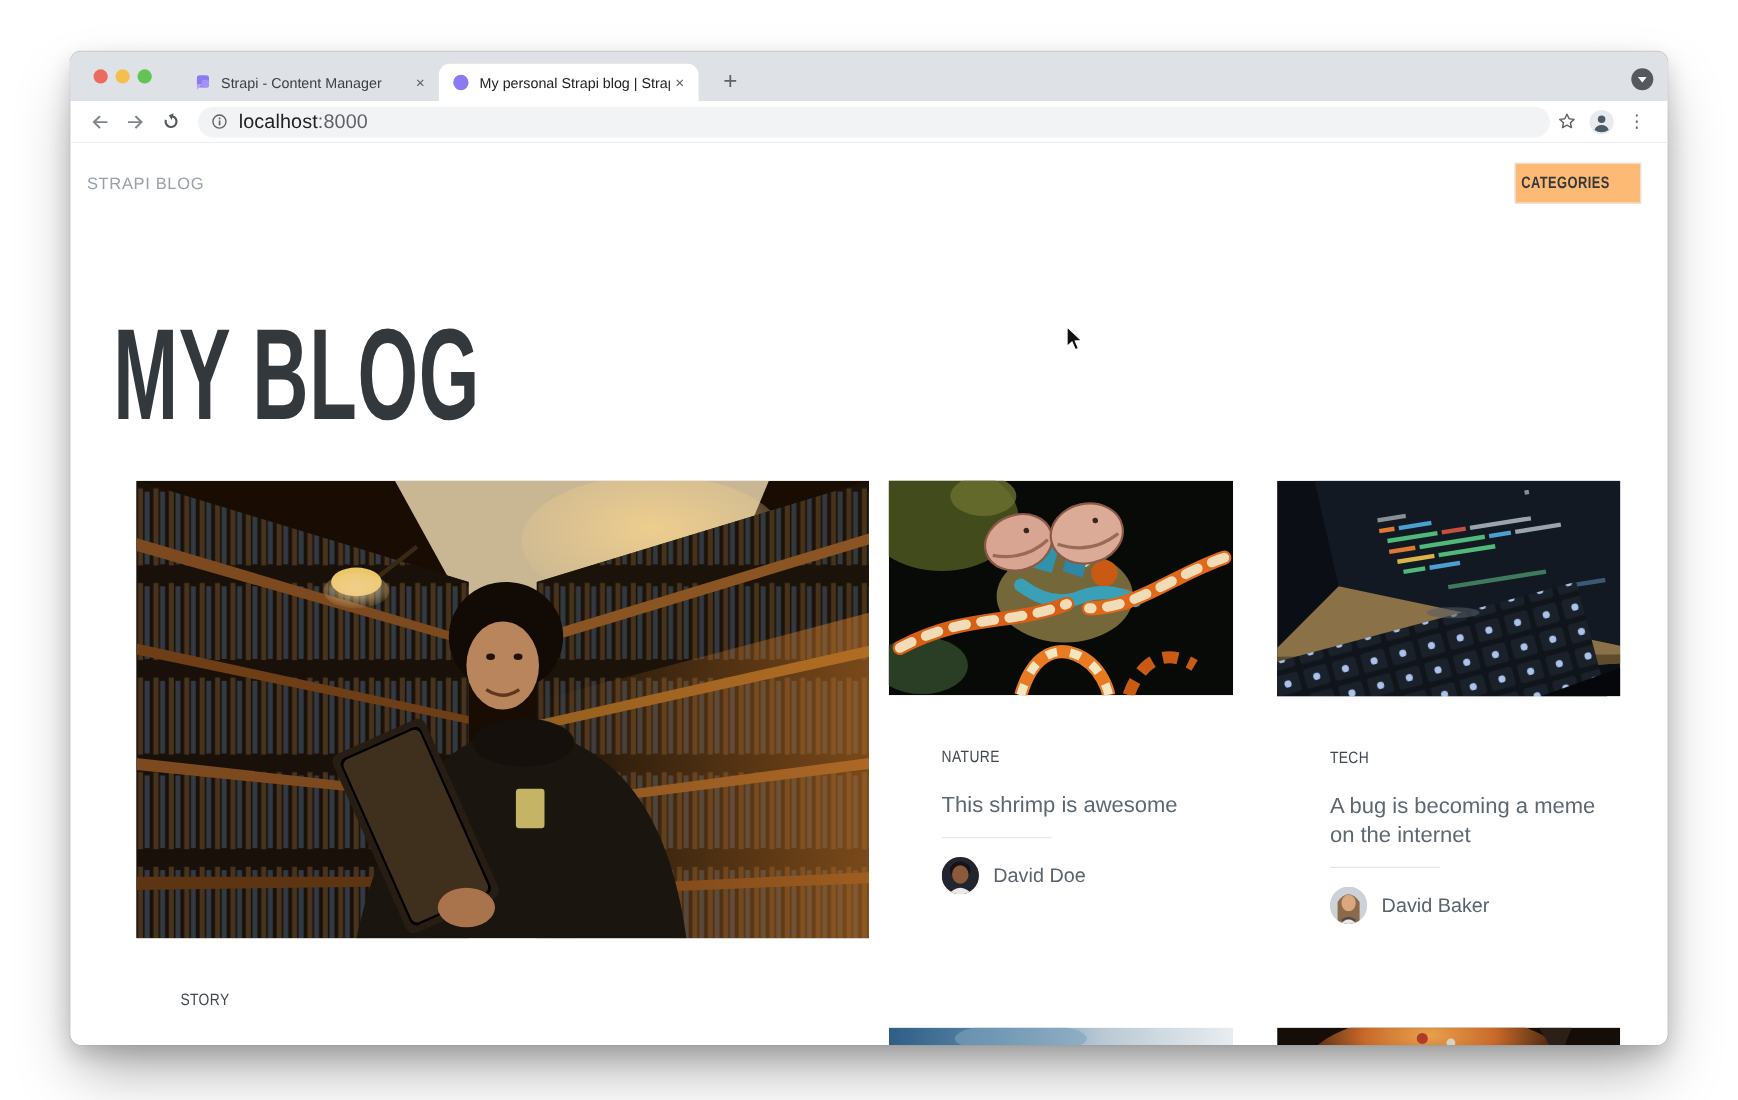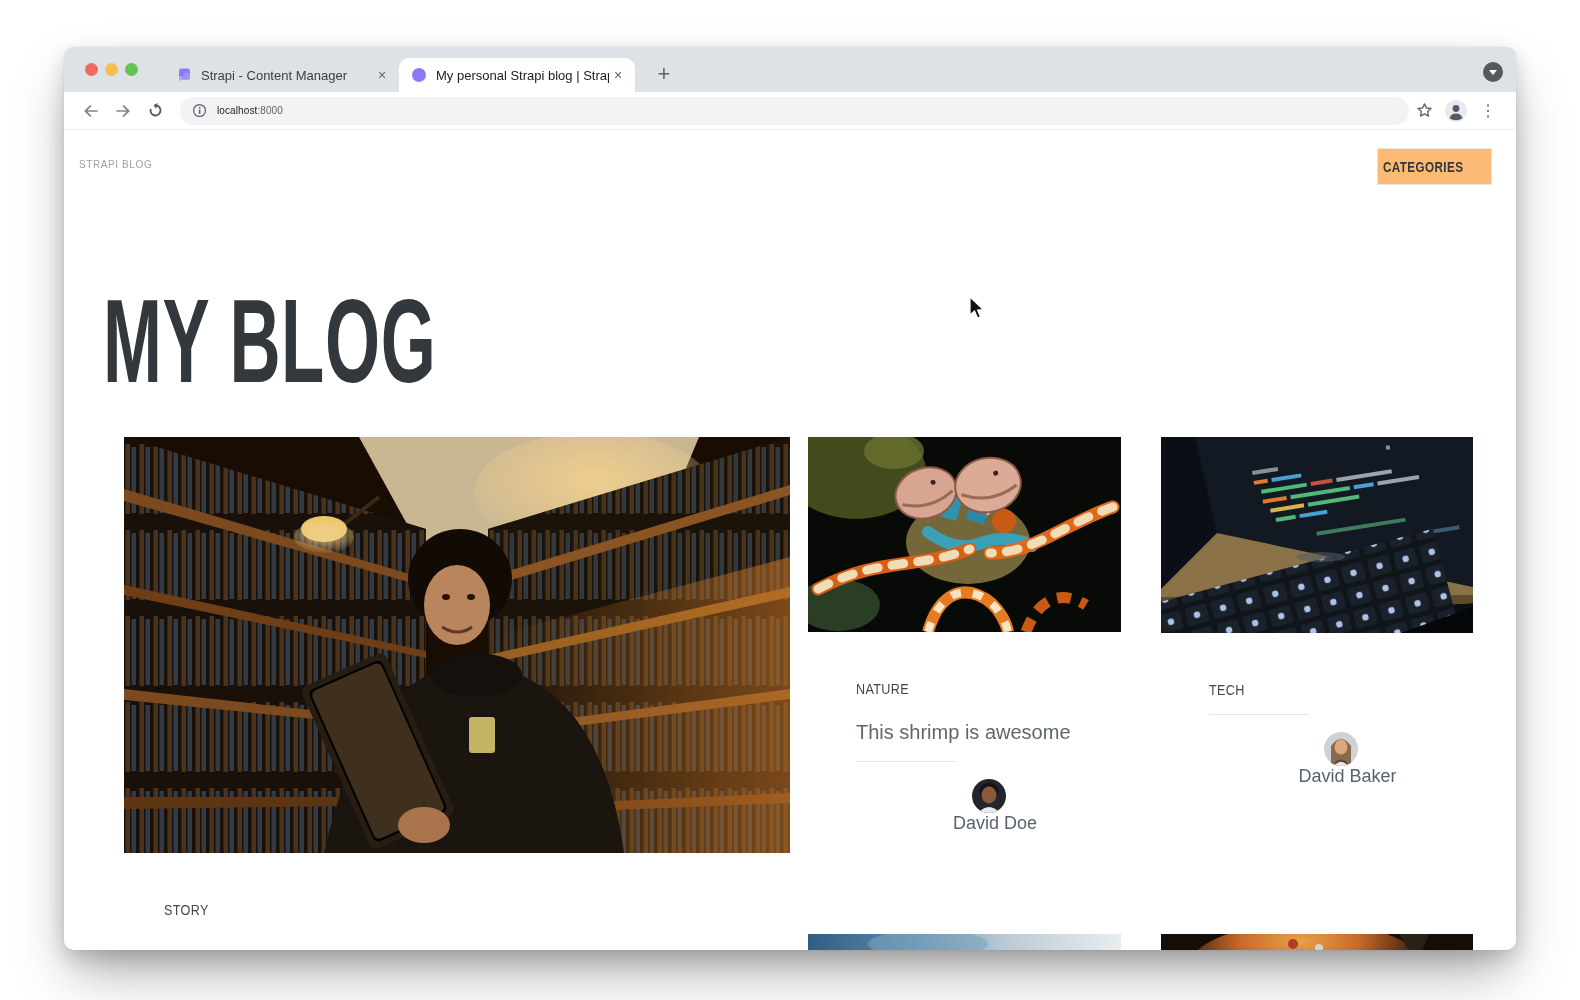--- a/index.html
+++ b/index.html
@@ -30,45 +30,45 @@
   .tabsearch{position:absolute;right:13px;top:15px;width:20px;height:20px;border-radius:50%;background:#55585e;
     display:flex;align-items:center;justify-content:center;}
   .tabsearch .chev{width:0;height:0;border-left:4px solid transparent;border-right:4px solid transparent;
     border-top:5px solid #fff;margin-top:1px;}
   
   .toolbar{position:absolute;left:0;top:45px;right:0;height:38px;background:#fff;display:flex;
     align-items:center;padding:0 12px;box-sizing:border-box;border-bottom:1px solid #ebedf0;}
   .navbtn{width:30px;height:30px;display:flex;align-items:center;justify-content:center;flex:none;margin-right:2px;}
   .addr{flex:none;width:1229px;height:28px;background:#f1f3f4;border-radius:14px;display:flex;
     align-items:center;padding:0 4px 0 12px;box-sizing:border-box;margin-left:8px;}
-  .addr-text{font-size:10px;color:#202124;margin-left:10px;letter-spacing:.1px;}
+  .addr-text{font-size:18px;color:#202124;margin-left:10px;letter-spacing:.1px;}
   .addr-port{color:#5f6368;}
   .tool-right{display:flex;align-items:center;margin-left:auto;}
   .dots{font-size:16px;color:#5f6368;line-height:1;}
   
   .content{position:absolute;left:0;top:83px;right:0;bottom:0;background:#fff;overflow:hidden;}
-  .brand{position:absolute;left:15px;top:29px;font-size:10px;letter-spacing:.6px;color:#99a1a8;}
+  .brand{position:absolute;left:15px;top:29px;font-size:15px;letter-spacing:.6px;color:#99a1a8;}
   .cat-btn{position:absolute;right:24px;top:18px;width:115px;height:37px;background:#fdba74;
     border:1px solid #e4e6e9;display:flex;align-items:center;justify-content:center;box-sizing:border-box;}
   .cond{display:inline-block;transform:scaleX(.8);transform-origin:0 50%;white-space:nowrap;}
   .cat-btn .cond{transform:scaleX(.78);font-size:15px;font-weight:700;color:#33383d;letter-spacing:.5px;}
   .hero{position:absolute;left:39px;top:152px;font-size:118px;line-height:1;font-weight:700;color:#33383d;}
   .hero .cond{transform:scaleX(.60);letter-spacing:1px;}
   .card{position:absolute;top:307px;}
   .card-story{left:39px;width:666px;padding-left:21px;}
   .card-nature{left:744px;width:313px;}
   .card-tech{left:1097px;width:312px;}
   .card-img{display:block;width:100%;}
   .card-body{padding-left:48px;}
   .card-story .card-body{padding-left:40px;}
   .category{margin-top:48px;font-size:15px;font-weight:400;color:#40474e;}
   .category .cond{transform:scaleX(.84);letter-spacing:.4px;}
   .a-title{margin-top:22px;font-size:20px;line-height:26px;color:#5d6770;max-width:272px;}
   .divider{margin-top:16px;width:100px;border-top:1px solid #e3e5e7;}
-  .author{margin-top:17px;display:flex;align-items:center;flex-direction:column;}
+  .author{margin-top:17px;display:flex;align-items:center;}
   .avatar{width:34px;height:34px;border-radius:50%;overflow:hidden;flex:none;}
   .author-name{margin-left:13px;font-size:18px;color:#59636d;}
   .partial{position:absolute;top:804px;height:146px;overflow:hidden;}
   .partial-left{left:744px;width:313px;}
   .partial-right{left:1097px;width:312px;}
   .cursor{position:absolute;left:968px;top:296px;z-index:50;}
 </style>
 </head>
 <body>
 
@@ -316,20 +316,21 @@
         <g transform="rotate(-15 60 190)">
           <rect x="-40" y="150" width="330" height="120" fill="url(#keys)"></rect>
         </g>
         <polygon points="240,196 312,170 312,196" fill="#05070a"></polygon>
         <ellipse cx="160" cy="120" rx="24" ry="5" fill="#555d66" opacity=".55"></ellipse>
       </svg>
       <div class="card-body">
         <div class="category">
           <span class="cond">TECH</span>
         </div>
+        <div class="a-title">A bug is becoming a meme on the internet</div>
         <div class="divider"></div>
         <div class="author">
           <span class="avatar">
             <svg width="34" height="34" viewBox="0 0 34 34">
               <rect width="34" height="34" fill="#ccd2d7"></rect>
               <path d="M7 34 V14 q10 -14 20 0 V34 Z" fill="#8a6a48"></path>
               <ellipse cx="17" cy="15" rx="6.5" ry="7.5" fill="#d9a87e"></ellipse>
               <path d="M10 34 q7 -8 14 0 z" fill="#e8e8e8"></path>
               <path d="M11 31 q6 -5 12 0" stroke="#4a4a52" stroke-width="2" fill="none"></path>
             </svg>

